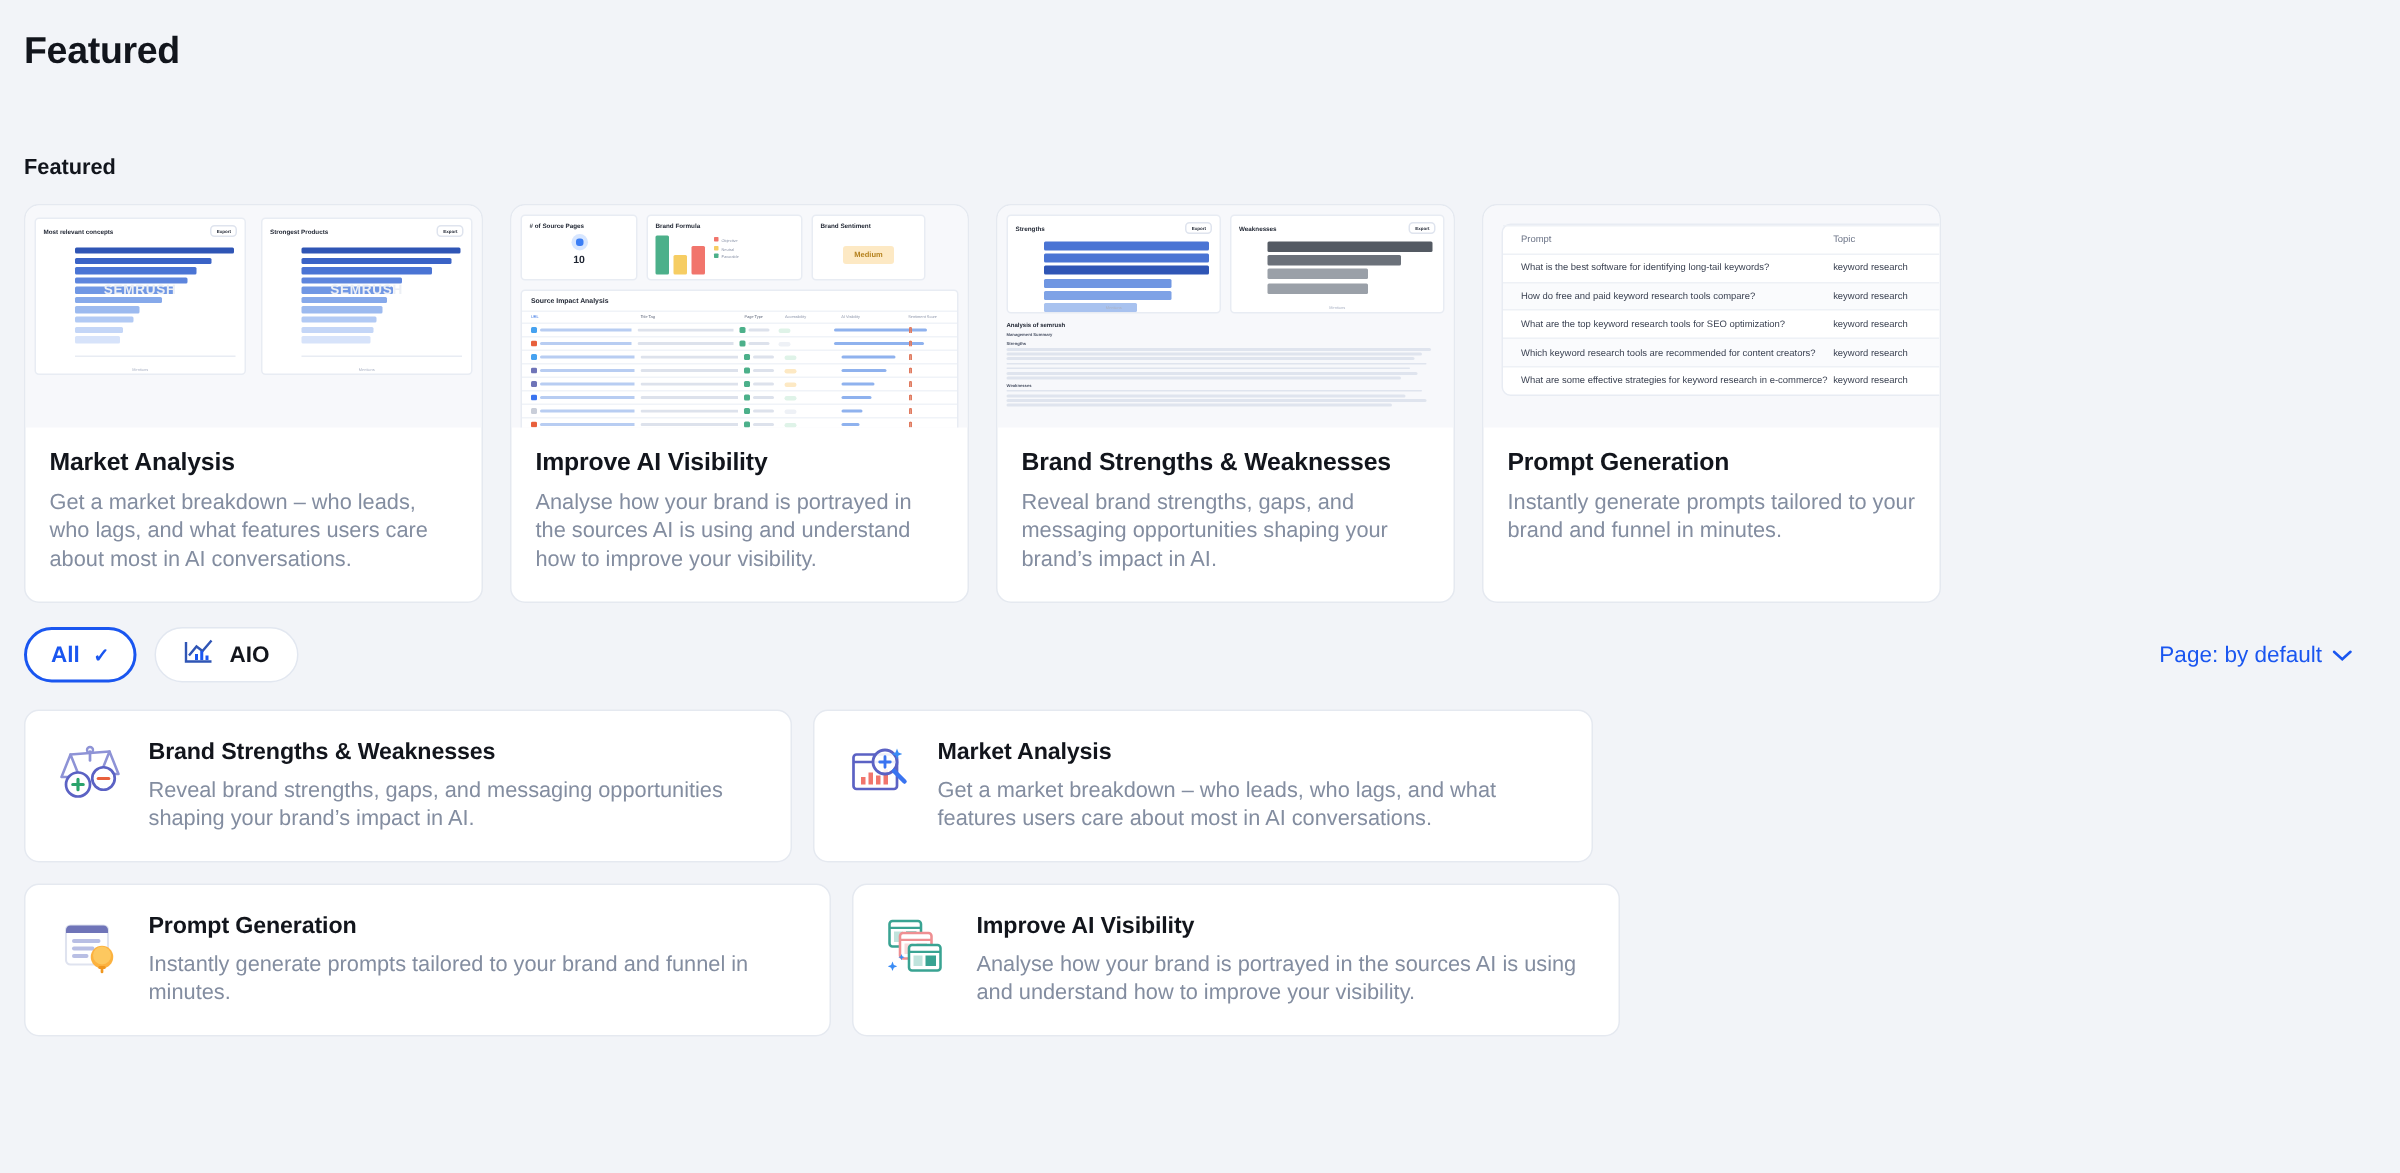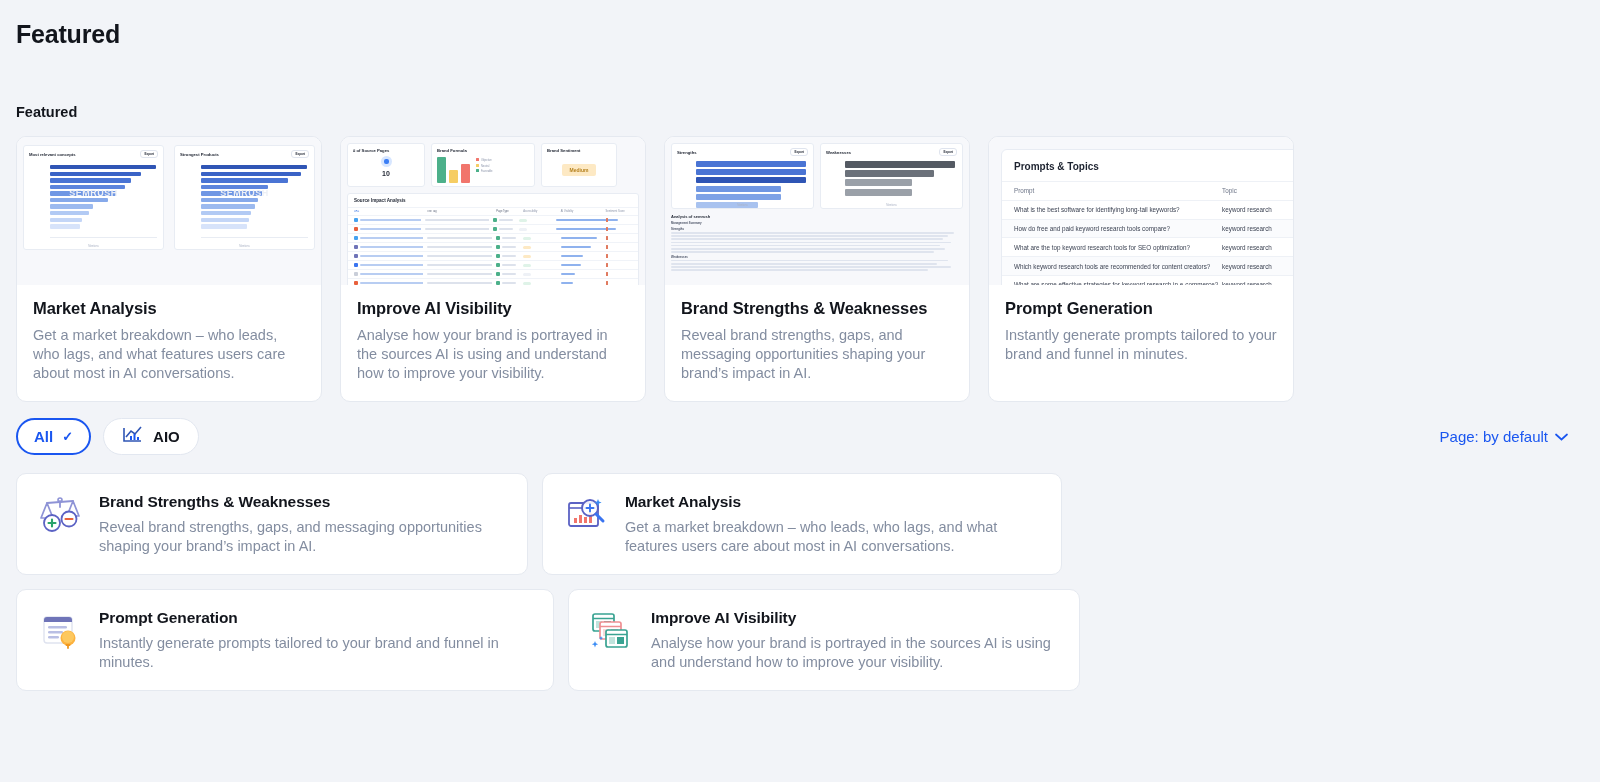--- a/index.html
+++ b/index.html
@@ -353,21 +353,20 @@
       <div class="f-body">
         <h3 class="f-title">Brand Strengths &amp; Weaknesses</h3>
         <p class="f-desc">Reveal brand strengths, gaps, and messaging opportunities shaping your brand’s impact in AI.</p>
       </div>
     </div>
 
     <div class="f-card">
       <div class="f-thumb">
         <div class="t4">
           <div class="card">
-            <div class="hd">Prompts &amp; Topics</div>
             <div class="r head">
               <span class="p">Prompt</span>
               <span class="t">Topic</span>
             </div>
             <div id="prompt-rows">
                 <div class="r">
                   <span class="p">What is the best software for identifying long-tail keywords?</span>
                   <span class="t">keyword research</span>
                 </div>
                 <div class="r alt">

